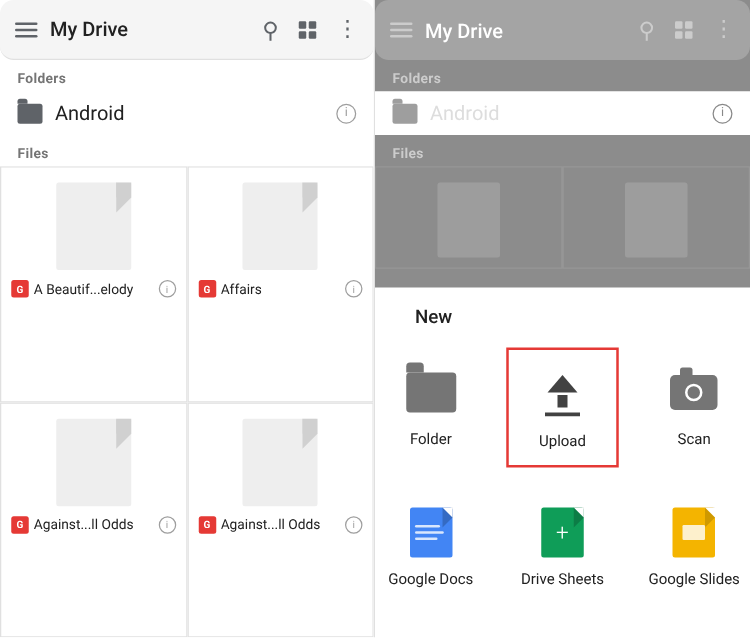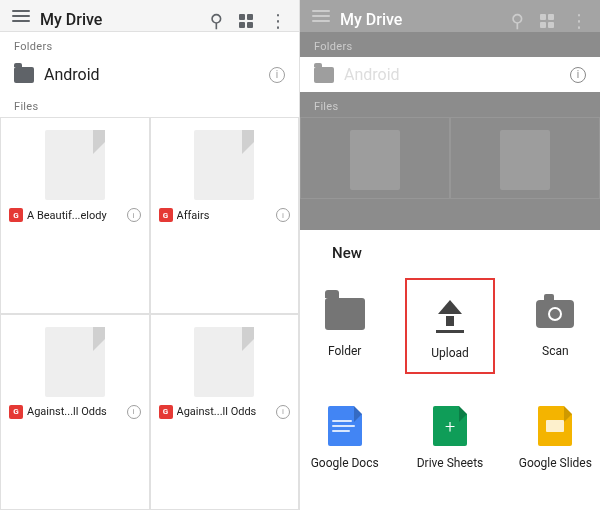--- a/index.html
+++ b/index.html
@@ -29,25 +29,26 @@
       height: 510px;
       background: #fff;
       display: flex;
       flex-direction: column;
       overflow: hidden;
     }
 
     
     .top-bar {
       display: flex;
-      align-items: flex-start;
+      align-items: center;
       padding: 10px 12px;
       background: #f5f5f5;
-      height: 32px;
+      height: 48px;
       border-bottom: 1px solid #e0e0e0;
+      border-radius: 11px;
     }
     .top-bar-title {
       font-size: 16px;
       font-weight: 500;
       color: #212121;
       flex: 1;
       margin-left: 10px;
     }
     .top-bar-icons {
       display: flex;
@@ -61,21 +62,21 @@
       display: flex;
       align-items: center;
       justify-content: center;
     }
 
     
     .section-label {
       font-size: 11px;
       color: #757575;
       padding: 8px 14px 4px;
-      font-weight: 400;
+      font-weight: 700;
       letter-spacing: 0.3px;
     }
 
     
     .folder-row {
       display: flex;
       align-items: center;
       padding: 8px 14px;
       background: #fff;
       gap: 10px;

